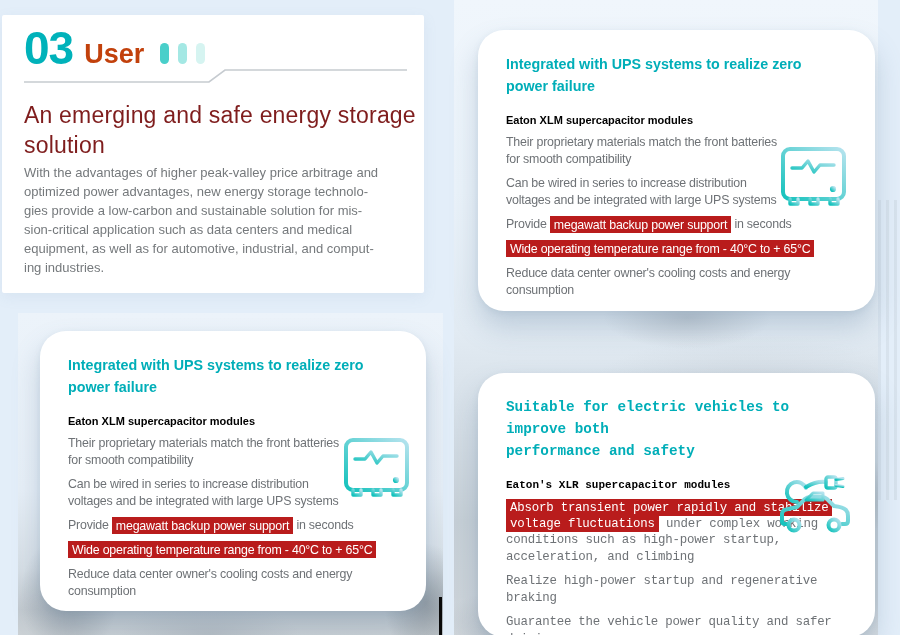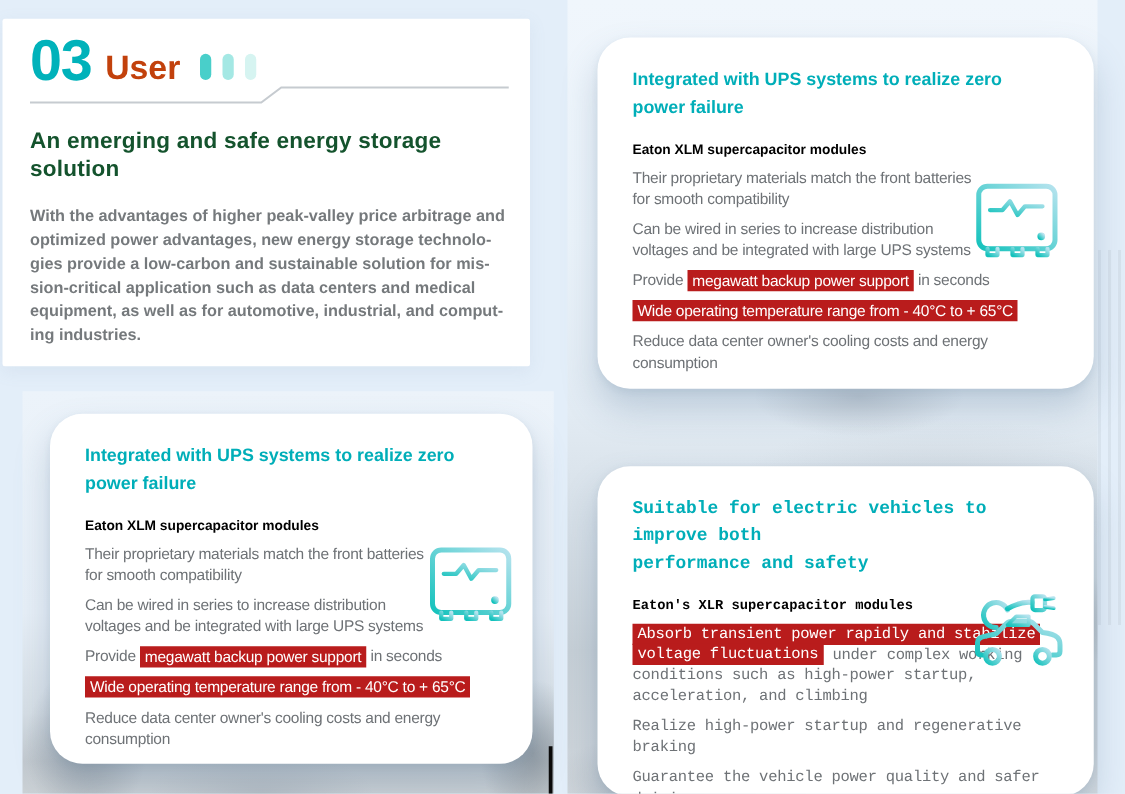--- a/index.html
+++ b/index.html
@@ -43,25 +43,25 @@
   .intro-head { position:absolute; left:22px; top:10px; display:flex; align-items:flex-end; }
   .intro-num { font-size:46px; line-height:1; font-weight:bold; color:#00b2ba; letter-spacing:-1px; }
   .intro-label { font-size:27px; line-height:1; font-weight:bold; color:#c2410c; margin-left:11px; margin-bottom:3px; }
   .pills { display:flex; gap:9px; margin-left:16px; margin-bottom:7px; }
   .pill { width:9px; height:21px; border-radius:5px; }
   .pill1 { background:#49cfca; } .pill2 { background:#a4e8e4; } .pill3 { background:#d6f4f1; }
   .divider-svg { position:absolute; left:20px; top:52px; }
 
   .intro-title {
     position:absolute; left:22px; top:86px; width:400px;
-    font-size:18px; font-weight:bold; color:#14532d;
+    font-size:23px; font-weight:normal; color:#7f1d1d;
     line-height:1.3; white-space:pre-line; letter-spacing:.2px;
   }
   .intro-paragraph { position:absolute; left:22px; top:148px; width:394px;
-    font-size:13px; color:#75797c;font-weight:bold; }
+    font-size:13px; color:#75797c; }
   .intro-paragraph .pline { height:19px; line-height:19px; overflow:hidden; }
   .intro-paragraph .j::after { content:""; display:inline-block; width:100%; height:0; }
 
   
   .card {
     position:absolute; background:#ffffff; border-radius:26px;
     box-shadow:0 16px 28px rgba(100,130,160,.30), 0 2px 6px rgba(100,130,160,.12);
   }
   .card-ups-a { left:478px; top:30px;  width:397px; height:281px; }
   .card-ups-b { left:40px;  top:331px; width:386px; height:280px; }

